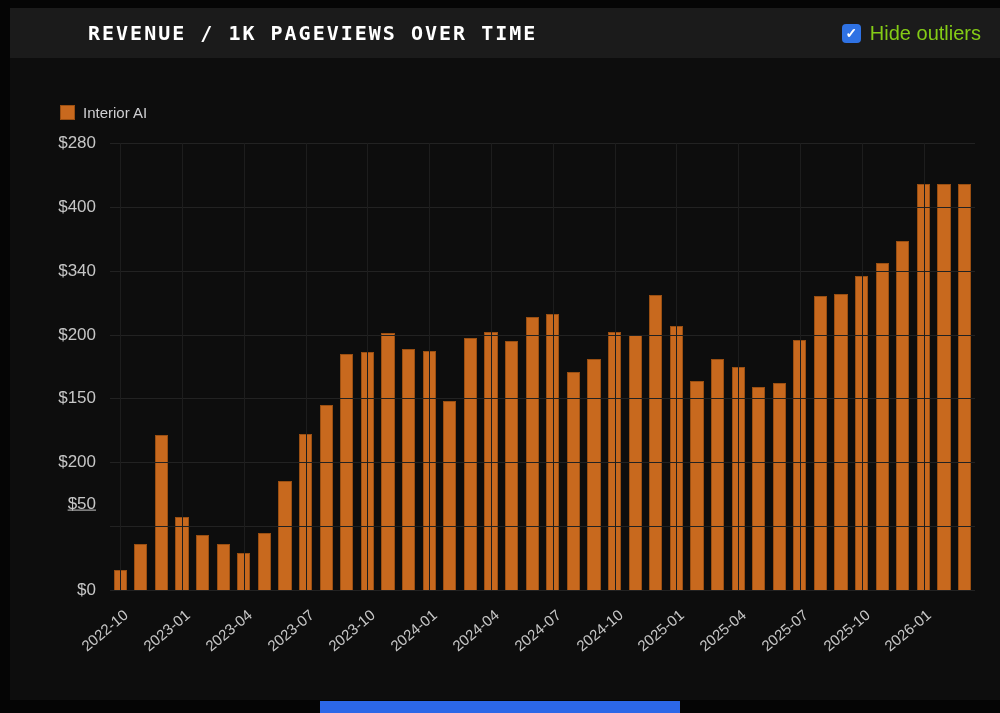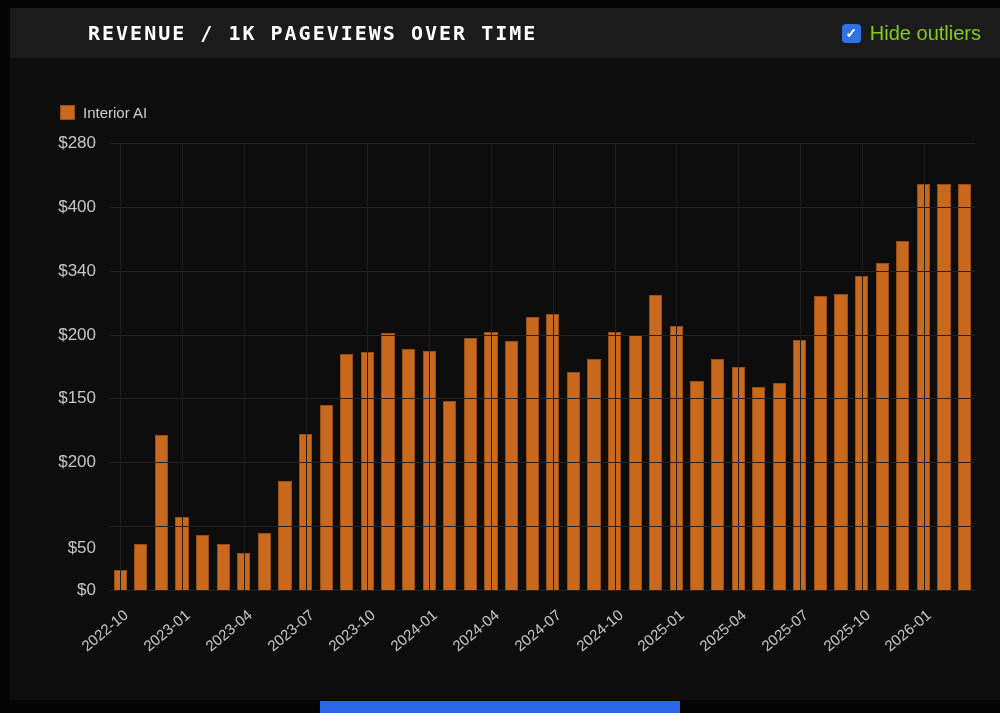--- a/index.html
+++ b/index.html
@@ -82,21 +82,21 @@
   </div>
 
   <div class="panel">
     <div class="legend">
       <span class="swatch" id="legend-swatch" style="background: rgb(200, 105, 30); border: 1px solid rgb(154, 79, 18);"></span>
       <span class="legend-label">Interior AI</span>
     </div>
 
     <div class="ylabels" id="ylabels">
         <div class="ylabel" style="top: 447px;">$0</div>
-        <div class="ylabel" style="top: 405px;">$50</div>
+        <div class="ylabel" style="top: 361px; text-decoration: underline;">$50</div>
         <div class="ylabel" style="top: 319.286px;">$200</div>
         <div class="ylabel" style="top: 255.429px;">$150</div>
         <div class="ylabel" style="top: 191.571px;">$200</div>
         <div class="ylabel" style="top: 127.714px;">$340</div>
         <div class="ylabel" style="top: 63.8571px;">$400</div>
         <div class="ylabel" style="top: 0px;">$280</div>
       </div>
 
     <div class="plot" id="plot">
       <div class="bars" id="bars">

